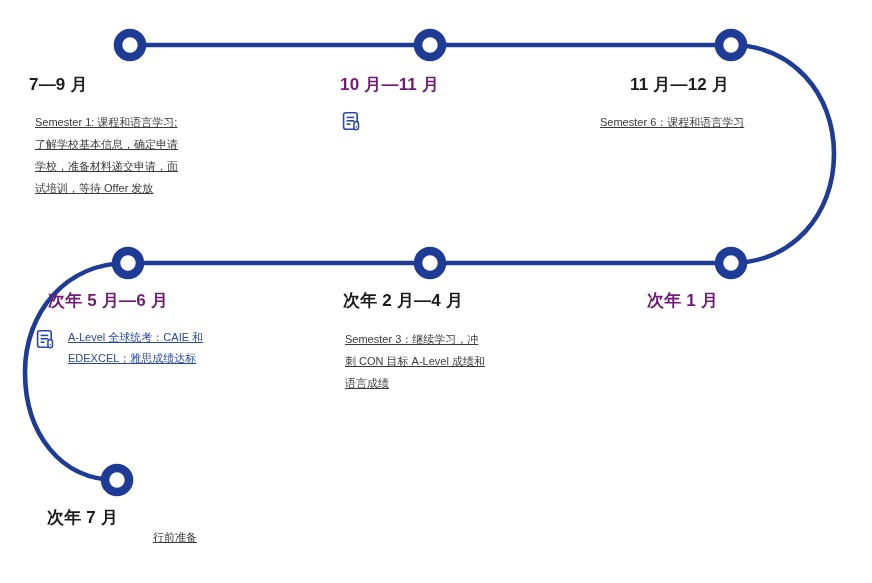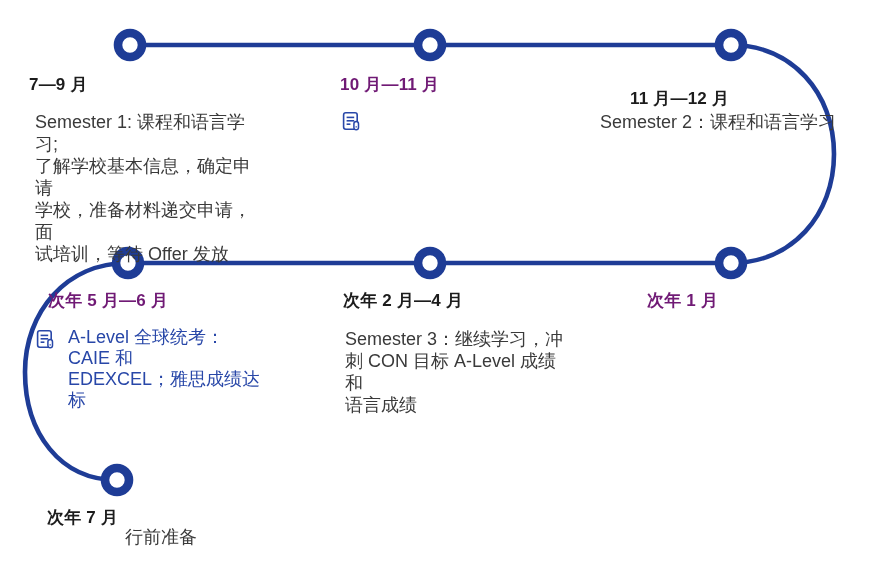--- a/index.html
+++ b/index.html
@@ -27,24 +27,25 @@
     font-weight: 700;
     color: #1c1c1c;
     text-align: left;
     line-height: 22px;
     letter-spacing: 0.2px;
     white-space: nowrap;
   }
   .milestone-title.blue { color: #701a75; }
   .milestone-desc {
     position: absolute;
-    font-size: 18px;
+    font-size: 11px;
     line-height: 22px;
     color: #3a3a3a;
     white-space: pre-line;
+    text-decoration: underline;
   }
   .exam-row {
     position: absolute;
     display: flex;
     align-items: flex-start;
     gap: 13px;
   }
   .exam-row .milestone-desc {
     position: static;
     color: #2847a8;
@@ -85,22 +86,22 @@
         <rect x="1.6" y="1.8" width="13.6" height="16.4" rx="2.2" fill="none" stroke="#2847a8" stroke-width="1.6"></rect>
         <line x1="4.6" y1="6.4" x2="12.2" y2="6.4" stroke="#2847a8" stroke-width="1.6"></line>
         <line x1="4.6" y1="9.8" x2="12.2" y2="9.8" stroke="#2847a8" stroke-width="1.6"></line>
         <line x1="4.6" y1="13.2" x2="8.4" y2="13.2" stroke="#2847a8" stroke-width="1.6"></line>
         <rect x="11.9" y="10.4" width="4.6" height="8.4" rx="2.3" fill="#ffffff" stroke="#2847a8" stroke-width="1.5"></rect>
         <line x1="14.2" y1="15.2" x2="14.2" y2="16.6" stroke="#2847a8" stroke-width="1.3"></line>
       </svg>
     </span>
   </div>
 
-  <div class="milestone-title" style="left:630px; top:88px; width:180px;">11 月—12 月</div>
-  <div class="milestone-desc" style="left:600px; top:111px; width:250px;">Semester 2：课程和语言学习</div>
+  <div class="milestone-title" style="left:630px; top:74px; width:180px;">11 月—12 月</div>
+  <div class="milestone-desc" style="left:600px; top:111px; width:250px;">Semester 6：课程和语言学习</div>
 
   <div class="milestone-title blue" style="left:647px; top:290px; width:180px;">次年 1 月</div>
 
   <div class="milestone-title" style="left:343px; top:290px; width:180px;">次年 2 月—4 月</div>
   <div class="milestone-desc" style="left:345px; top:328px; width:220px;">Semester 3：继续学习，冲
 刺 CON 目标 A-Level 成绩和
 语言成绩</div>
 
   <div class="milestone-title blue" style="left:48px; top:290px; width:180px;">次年 5 月—6 月</div>
   <div class="exam-row" style="left:36px; top:327px; width:230px;">

